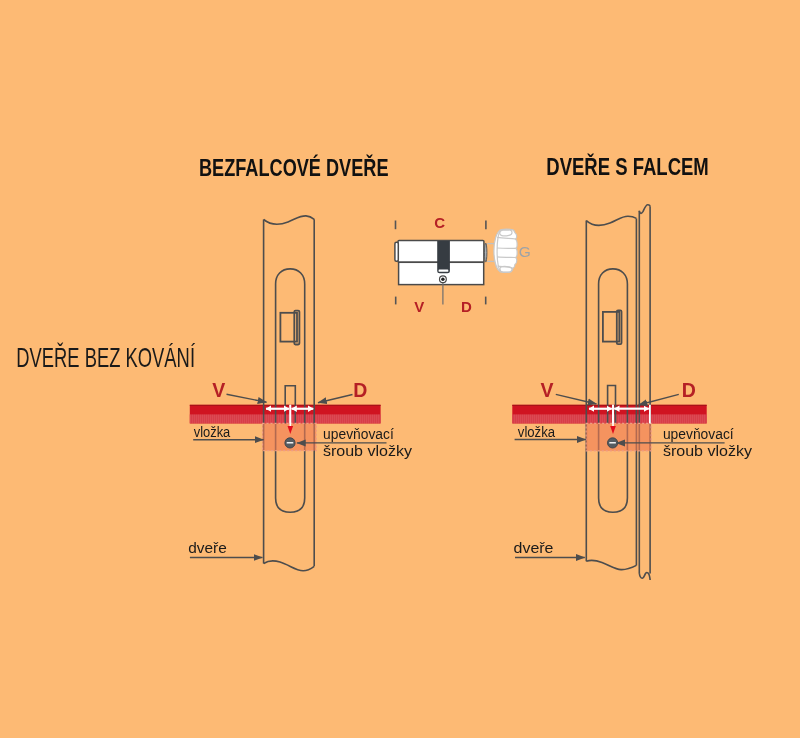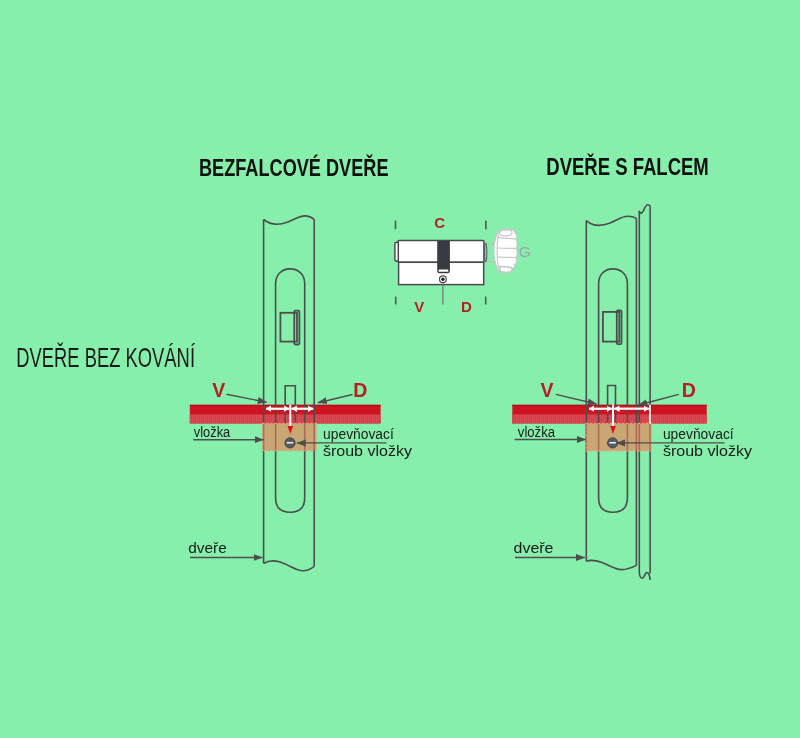--- a/index.html
+++ b/index.html
@@ -1,16 +1,16 @@
 <!DOCTYPE html>
 <html><head>
 <meta charset="utf-8">
 <style>
   html,body{margin:0;padding:0;background:#ffffff;}
-  #page{position:relative;width:800px;height:738px;background:#86efac;overflow:hidden;
+  #page{position:relative;width:800px;height:738px;background:#fdba74;overflow:hidden;
         font-family:"Liberation Sans", sans-serif;}
   svg{position:absolute;left:0;top:0;}
 </style>
 </head>
 <body>
 <div id="page">
 <svg width="800" height="738" viewBox="0 0 800 738">
   <defs>
     <pattern id="ticks" width="2" height="9" patternUnits="userSpaceOnUse">
       <rect x="0" y="0" width="2" height="9" fill="#d01321"></rect>

